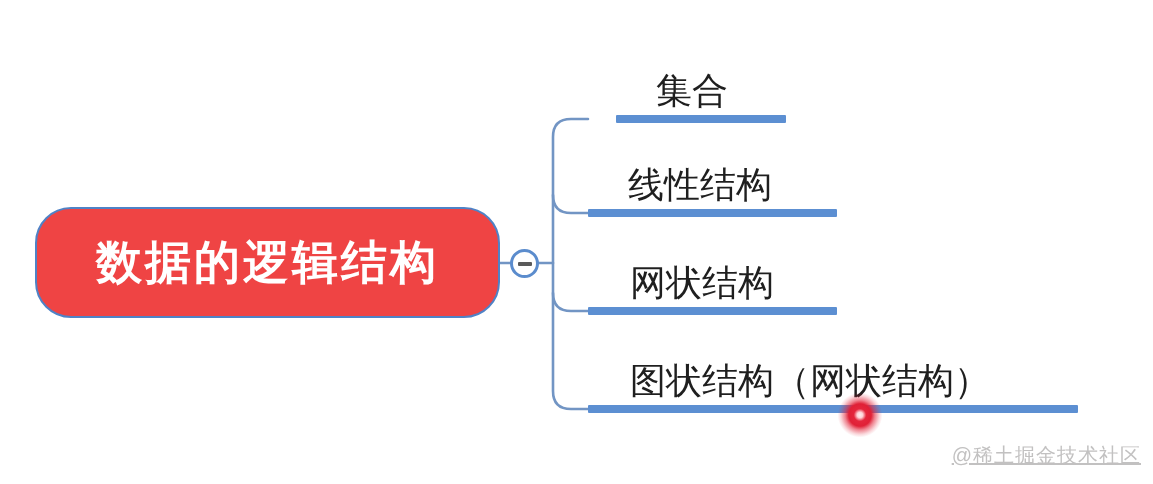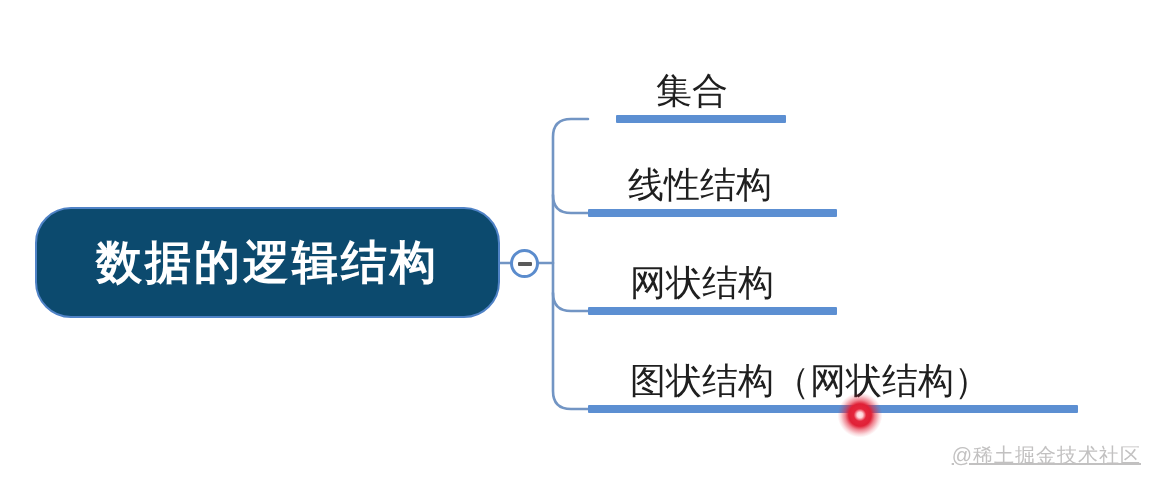--- a/index.html
+++ b/index.html
@@ -15,21 +15,21 @@
   }
   .connectors {
     position: absolute; left: 0; top: 0;
     width: 1153px; height: 484px;
     pointer-events: none;
   }
   .root-topic {
     position: absolute;
     left: 35px; top: 207px;
     width: 465px; height: 111px;
-    background: #0c4a6e;
+    background: #ef4444;
     border: 2px solid #4f82c6;
     border-radius: 36px;
     display: flex; align-items: center; justify-content: center;
     cursor: pointer;
   }
   .root-topic-label {
     color: #ffffff;
     font-size: 46px;
     font-weight: 700;
     letter-spacing: 3px;

